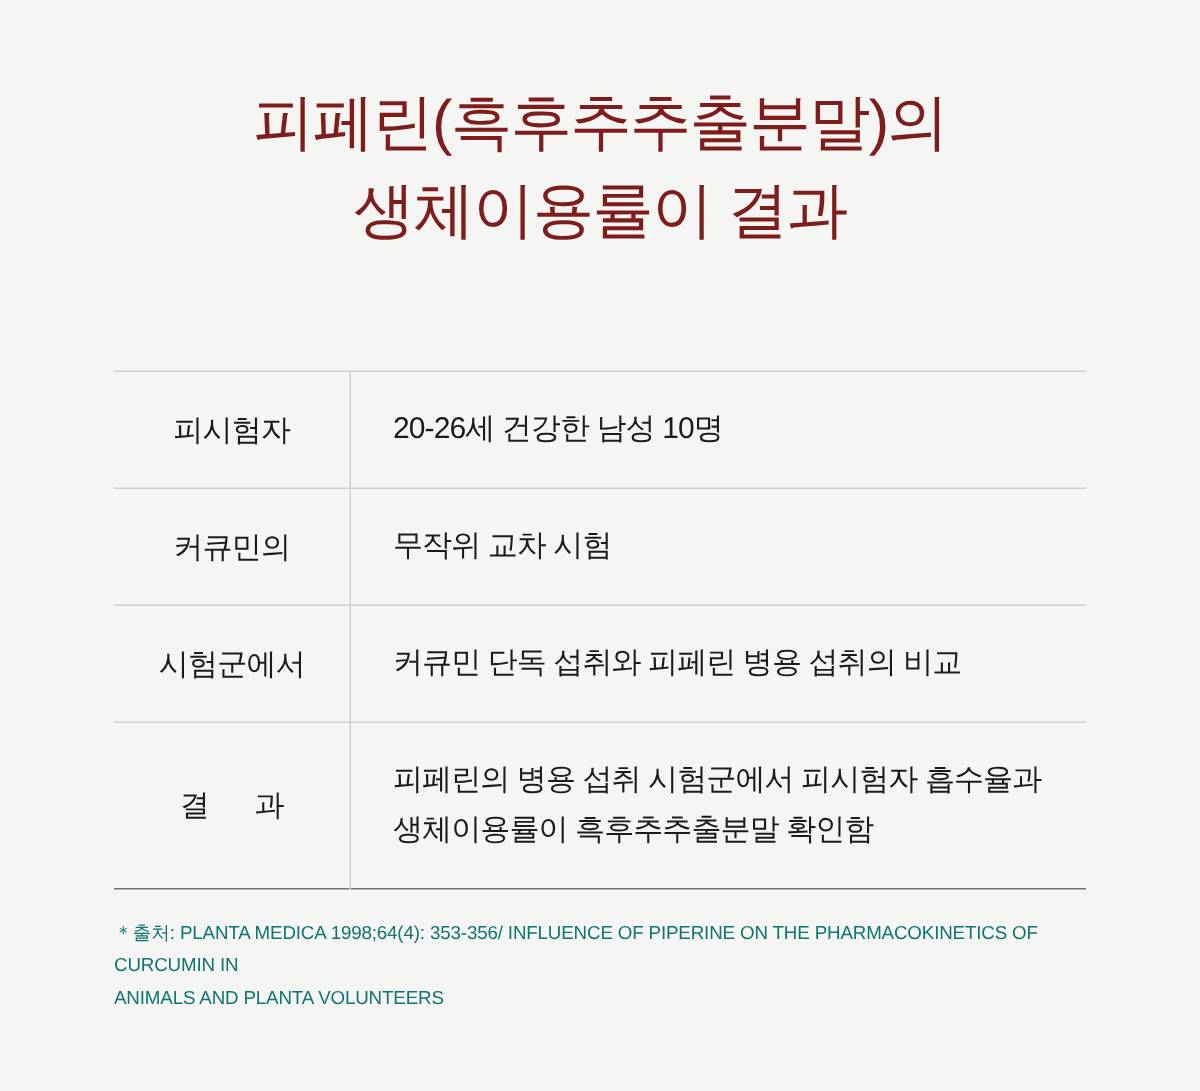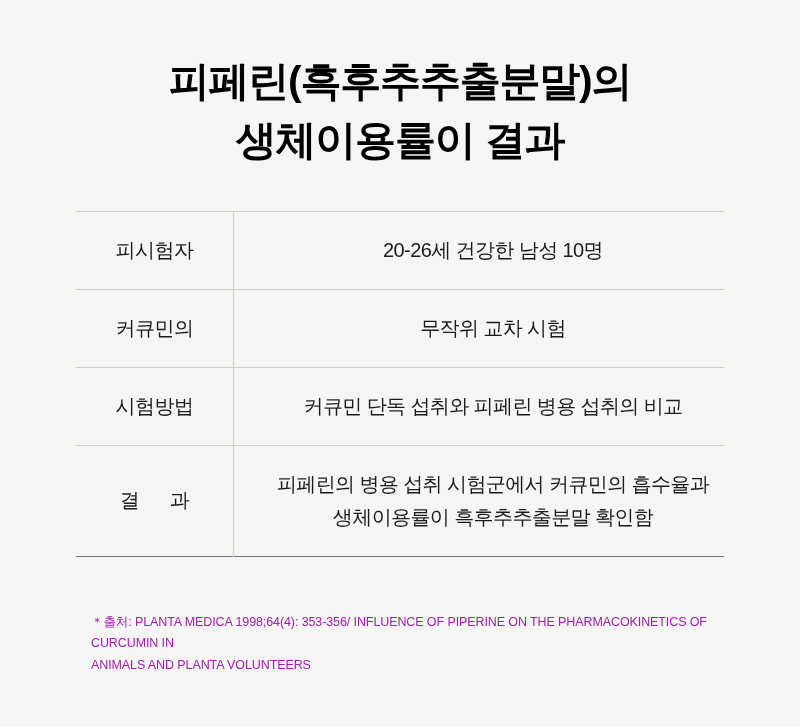--- a/index.html
+++ b/index.html
@@ -20,27 +20,27 @@
     height: 727px;
     box-sizing: border-box;
     background: #f5f5f3;
   }
   .title-block {
     padding-top: 52px;
     text-align: center;
   }
   .title-line {
     font-size: 41px;
-    font-weight: bold;
+    font-weight: normal;
     letter-spacing: -1.2px;
     line-height: 1.45;
-    color: #000000;
+    color: #7f1d1d;
   }
   .table-wrap {
-    margin: 40px auto 0 auto;
+    margin: 76px auto 0 auto;
     width: 648px;
   }
   table.result-table {
     width: 100%;
     border-collapse: collapse;
     table-layout: fixed;
   }
   table.result-table tr {
     border-top: 1px solid #cfcfcb;
   }
@@ -62,30 +62,29 @@
   table.result-table td {
     font-size: 20px;
     color: #1b1b1b;
     padding: 22px 0 22px 28px;
     vertical-align: middle;
     letter-spacing: -0.6px;
     line-height: 1.65;
   }
   .cell-line {
     display: block;
-    text-align: center;
   }
   .footnote {
     position: absolute;
-    left: 91px;
+    left: 76px;
     right: 40px;
     top: 612px;
     font-size: 12.5px;
     line-height: 1.7;
-    color: #a21caf;
+    color: #0f766e;
     letter-spacing: -0.1px;
   }
   .footnote .src-line {
     display: block;
   }
 </style>
 </head>
 <body>
 
 <div class="page">
@@ -104,29 +103,29 @@
             <span class="cell-line">20-26세 건강한 남성 10명</span>
           </td>
         </tr>
         <tr>
           <th>커큐민의</th>
           <td>
             <span class="cell-line">무작위 교차 시험</span>
           </td>
         </tr>
         <tr>
-          <th>시험방법</th>
+          <th>시험군에서</th>
           <td>
             <span class="cell-line">커큐민 단독 섭취와 피페린 병용 섭취의 비교</span>
           </td>
         </tr>
         <tr>
           <th>결      과</th>
           <td>
-            <span class="cell-line">피페린의 병용 섭취 시험군에서 커큐민의 흡수율과</span>
+            <span class="cell-line">피페린의 병용 섭취 시험군에서 피시험자 흡수율과</span>
             <span class="cell-line">생체이용률이 흑후추추출분말 확인함</span>
           </td>
         </tr>
       </tbody>
     </table>
   </div>
 
   <div class="footnote">
     <span class="src-line">＊출처: PLANTA MEDICA 1998;64(4): 353-356/ INFLUENCE OF PIPERINE ON THE PHARMACOKINETICS OF CURCUMIN IN</span>
     <span class="src-line">ANIMALS AND PLANTA VOLUNTEERS</span>

